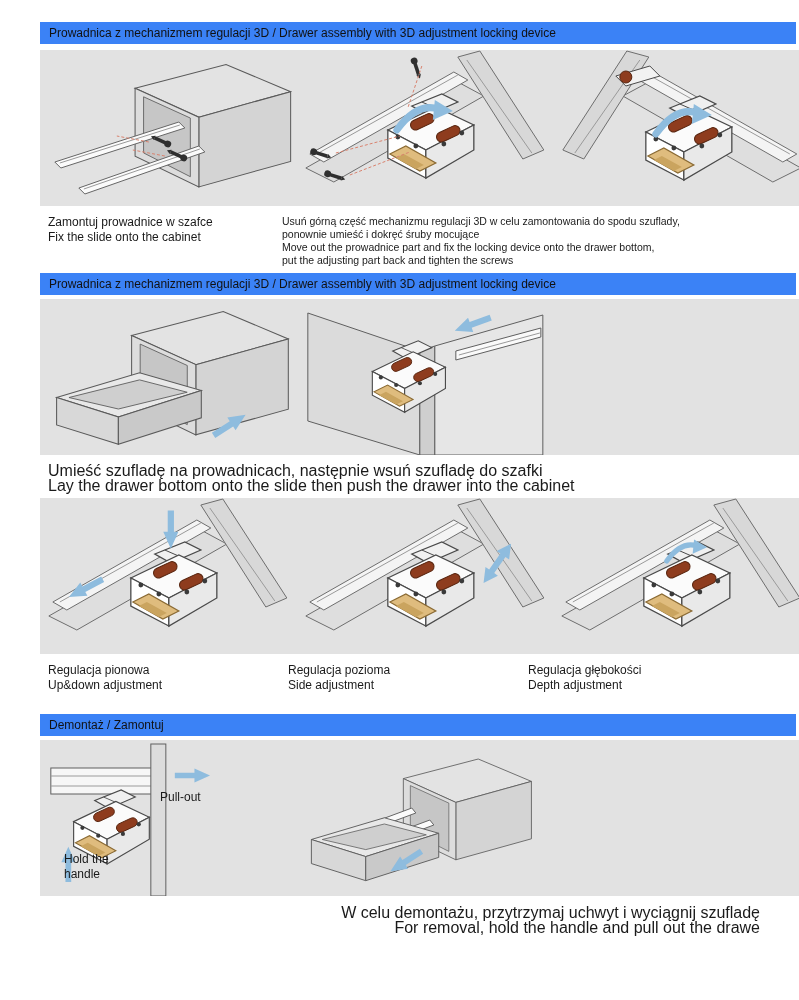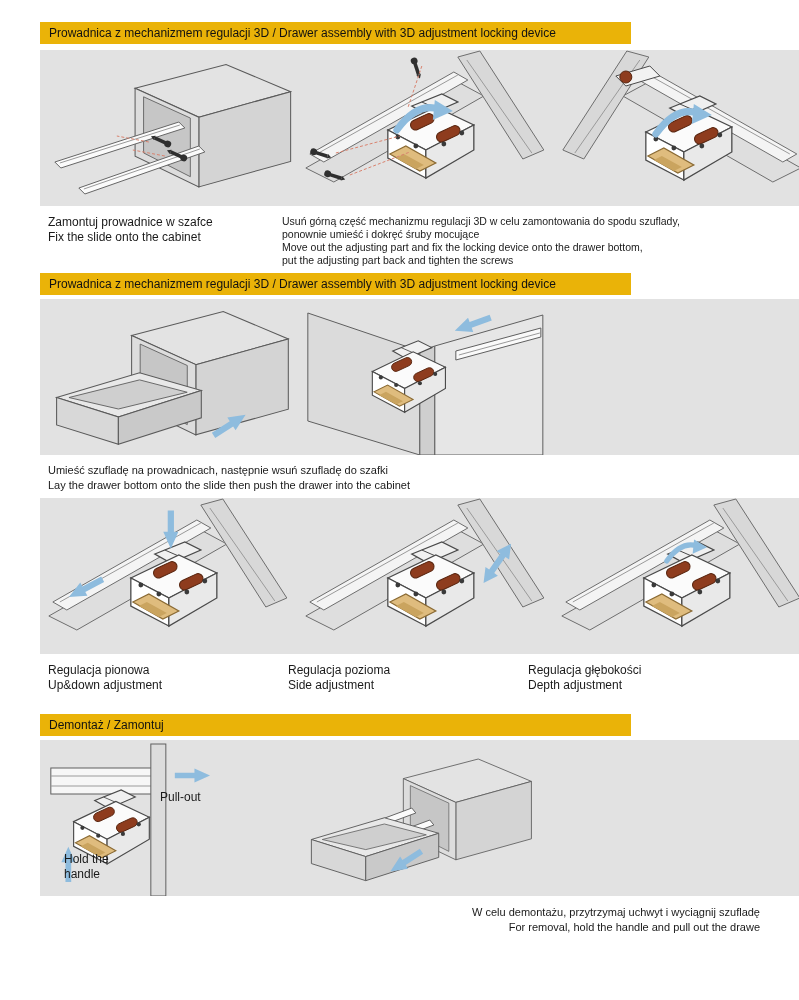--- a/index.html
+++ b/index.html
@@ -6,38 +6,38 @@
   html,body { background:#ffffff; }
   body {
     width:799px; height:1000px;
     font-family:"Liberation Sans", sans-serif;
     color:#1a1a1a;
     position:relative;
     overflow:hidden;
   }
   .page { position:relative; width:799px; height:1000px; padding:22px 39px 0 40px; }
   .sec-header {
-    width:591px; height:22px;
-    background:#eab308;
+    width:756px; height:22px;
+    background:#3b82f6;
     font-size:12px; line-height:22px;
     padding:0 9px;
     color:#111;
     white-space:nowrap; overflow:hidden;
   }
   .panel-row { width:770px; display:flex; gap:0; margin-top:6px; }
   .panel { flex:1 1 0; height:156px; background:#e2e2e2; position:relative; overflow:hidden; }
   .panel svg.ill { position:absolute; left:0; top:0; width:100%; height:100%; }
   .panel-label { position:absolute; font-size:12px; line-height:15px; color:#1a1a1a; }
   .cap-grid {
     width:720px; margin-top:9px;
     display:grid; grid-template-columns:235px 235px 235px; column-gap:5px;
   }
   .cap { font-size:12px; line-height:15px; padding-left:8px; }
   .cap-sm { grid-column:2 / span 2; font-size:10.5px; line-height:13px; padding-left:2px; }
-  .cap-block { width:720px; font-size:11px; line-height:15px; padding-left:8px; margin-top:8px; }
+  .cap-block { width:720px; font-size:16px; line-height:15px; padding-left:8px; margin-top:8px; }
   .mt-h2 { margin-top:6px; }
   .mt-h3 { margin-top:23px; }
   .mt-h4 { margin-top:21px; }
   .mt-p2 { margin-top:4px; }
   .mt-p3 { margin-top:5px; }
   .mt-p4 { margin-top:4px; }
   .mt-cap2 { margin-top:8px; }
   .mt-cap4 { margin-top:9px;text-align:right; }
 </style>
 </head>
@@ -160,21 +160,21 @@
   </div>
 
   <div class="cap-grid">
     <div class="cap">
       <div>Zamontuj prowadnice w szafce</div>
       <div>Fix the slide onto the cabinet</div>
     </div>
     <div class="cap-sm">
       <div>Usuń górną część mechanizmu regulacji 3D w celu zamontowania do spodu szuflady,</div>
       <div>ponownie umieść i dokręć śruby mocujące</div>
-      <div>Move out the adjusting part and fix the locking device onto the drawer bottom,</div>
+      <div>Move out the prowadnice part and fix the locking device onto the drawer bottom,</div>
       <div>put the adjusting part back and tighten the screws</div>
     </div>
   </div>
 
   <div class="sec-header mt-h2">Prowadnica z mechanizmem regulacji 3D / Drawer assembly with 3D adjustment locking device</div>
 
   <div class="panel-row mt-p2">
     <div class="panel">
       <svg class="ill" viewBox="0 0 235 156">
         <use href="#sym-cabinet" width="206" height="137" transform="translate(42,4)"></use>

